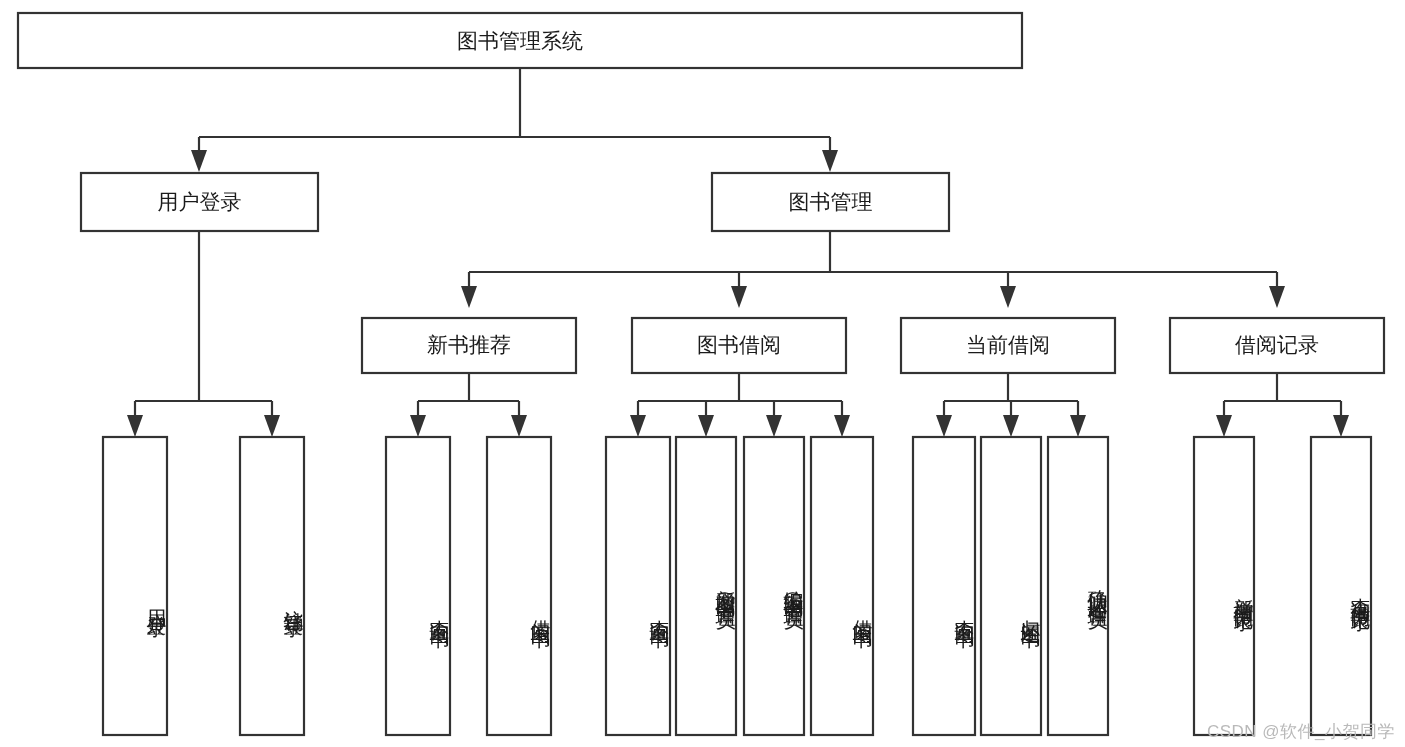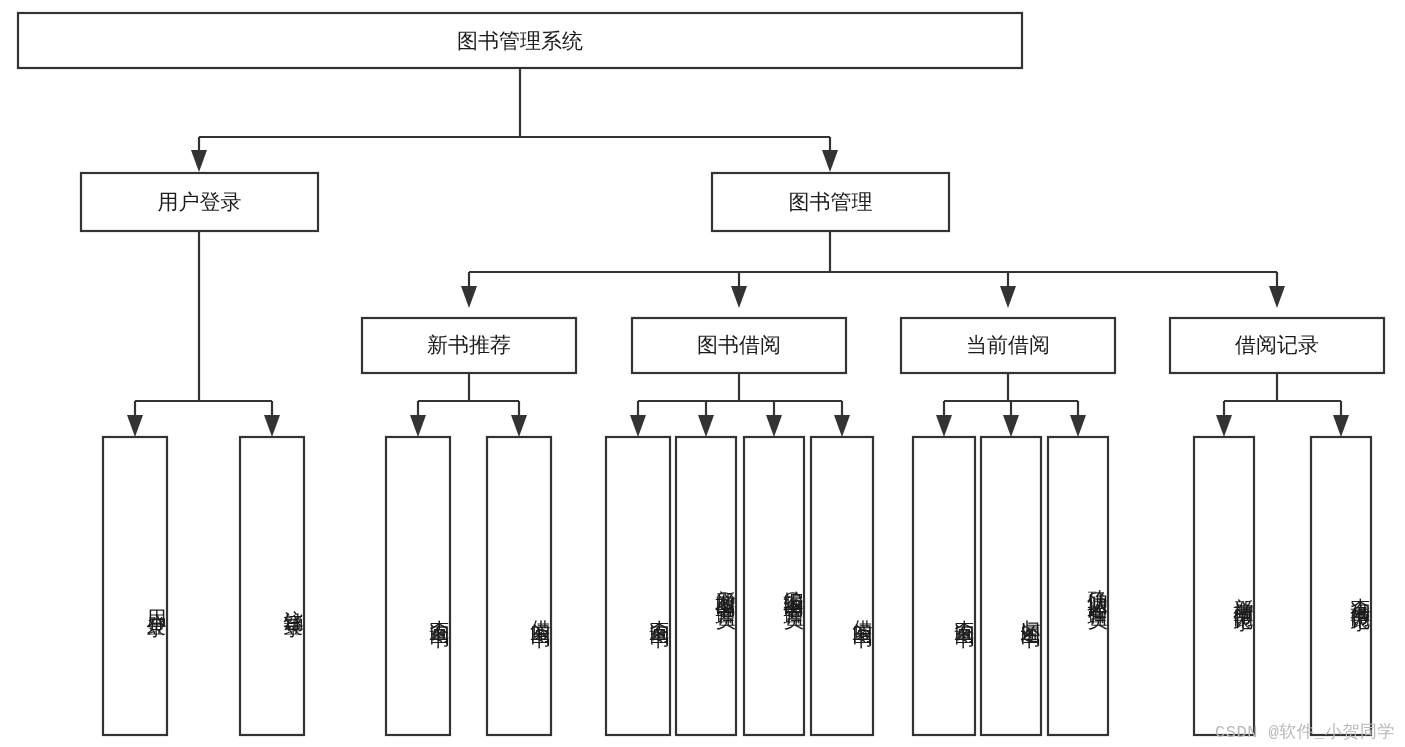--- a/index.html
+++ b/index.html
@@ -61,21 +61,21 @@
     white-space: nowrap;
     display: flex;
     align-items: flex-start;
     justify-content: center;
     pointer-events: none;
   }
   .watermark {
     position: absolute;
     right: 10px;
     bottom: 4px;
-    font-family: Liberation Mono, monospace;
+    font-family: Liberation Sans, sans-serif;
     font-size: 17px;
     color: #b9b9b9;
     white-space: nowrap;
     letter-spacing: 0.5px;
   }
 </style>
 </head>
 <body>
 
 <div id="diagram-root">

